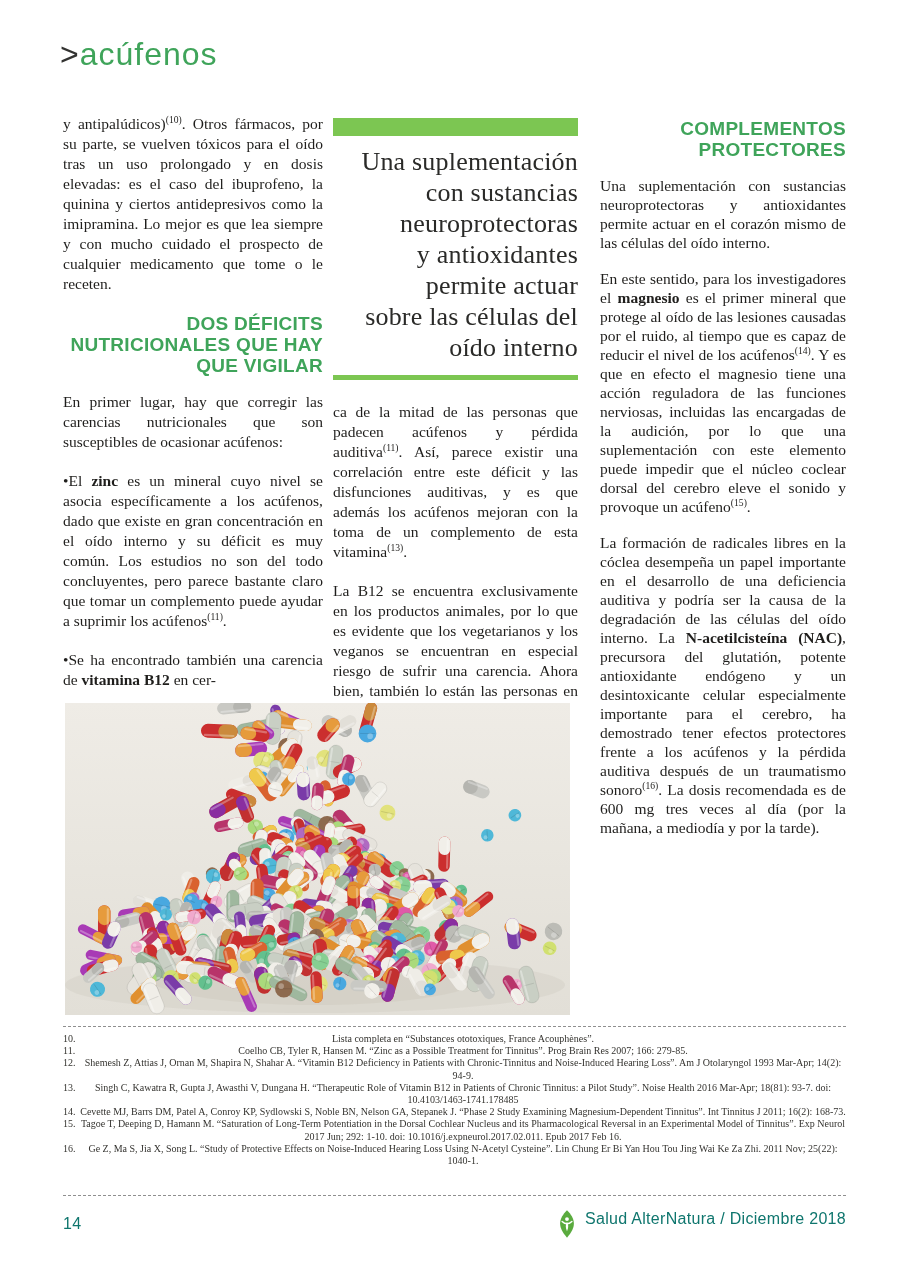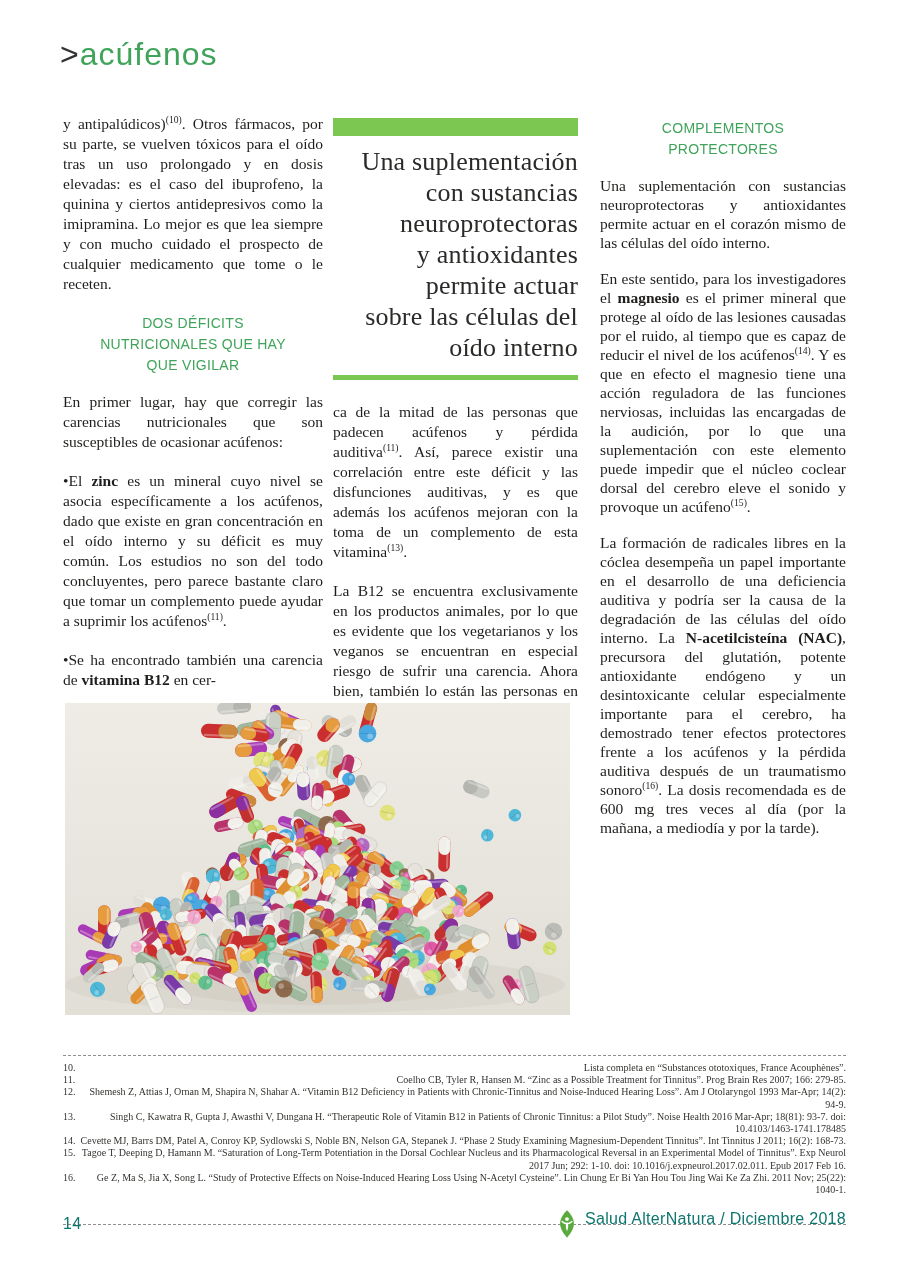--- a/index.html
+++ b/index.html
@@ -20,46 +20,46 @@
   
   .col{position:absolute;font-size:15.5px;line-height:20px;text-align:justify;}
   .col p{margin:0 0 19px 0;}
   .col1{left:63px;top:114px;width:260px;}
   .col2{left:333px;top:118px;width:245px;}
   .col3{left:600px;top:112px;width:246px;line-height:19px;}
   .col3 p{margin:0 0 17px 0;}
 
   .green-h{
     font-family:"Liberation Sans", sans-serif;color:#3fa45a;
-    font-size:14px;line-height:21px;font-weight:400;letter-spacing:.3px;
-    text-align:center;white-space:pre-line;margin:6px 0 16px 0;
+    font-size:19px;line-height:21px;font-weight:700;letter-spacing:.3px;
+    text-align:right;white-space:pre-line;margin:6px 0 16px 0;
   }
 
   sup{font-size:.62em;line-height:0;}
   b{font-weight:bold;}
 
   
   .qbar-top{height:18px;background:#7cc652;margin-bottom:10px;}
   .qbar-bottom{height:5px;background:#7cc652;margin-bottom:22px;}
   .quote{
     font-family:Liberation Serif, serif;font-size:26px;line-height:31px;
     color:#2a2a28;text-align:right;white-space:pre-line;margin:0 0 12px 8px;
     letter-spacing:.2px;
   }
 
   
   .photo{position:absolute;left:65px;top:703px;width:505px;height:312px;overflow:hidden;background:#eae7e1;}
   .photo svg{display:block;}
 
   
   .footnotes{
-    position:absolute;left:63px;top:1055px;width:783px;height:170px;
+    position:absolute;left:63px;top:1026px;width:783px;height:170px;
     border-top:1px dashed #8f8f8f;border-bottom:1px dashed #8f8f8f;
     padding-top:6px;box-sizing:border-box;
-    font-size:10px;line-height:12.2px;color:#34332f;text-align:right;
+    font-size:10px;line-height:12.2px;color:#34332f;text-align:center;
   }
   .fn{position:relative;padding-left:17px;}
   .fn-num{position:absolute;left:0;top:0;}
 
   
   .footer{
     position:absolute;left:63px;top:1210px;width:783px;
     display:flex;justify-content:space-between;align-items:center;
     font-family:"Liberation Sans", sans-serif;font-size:16px;color:#0f766e;
     letter-spacing:.3px;

